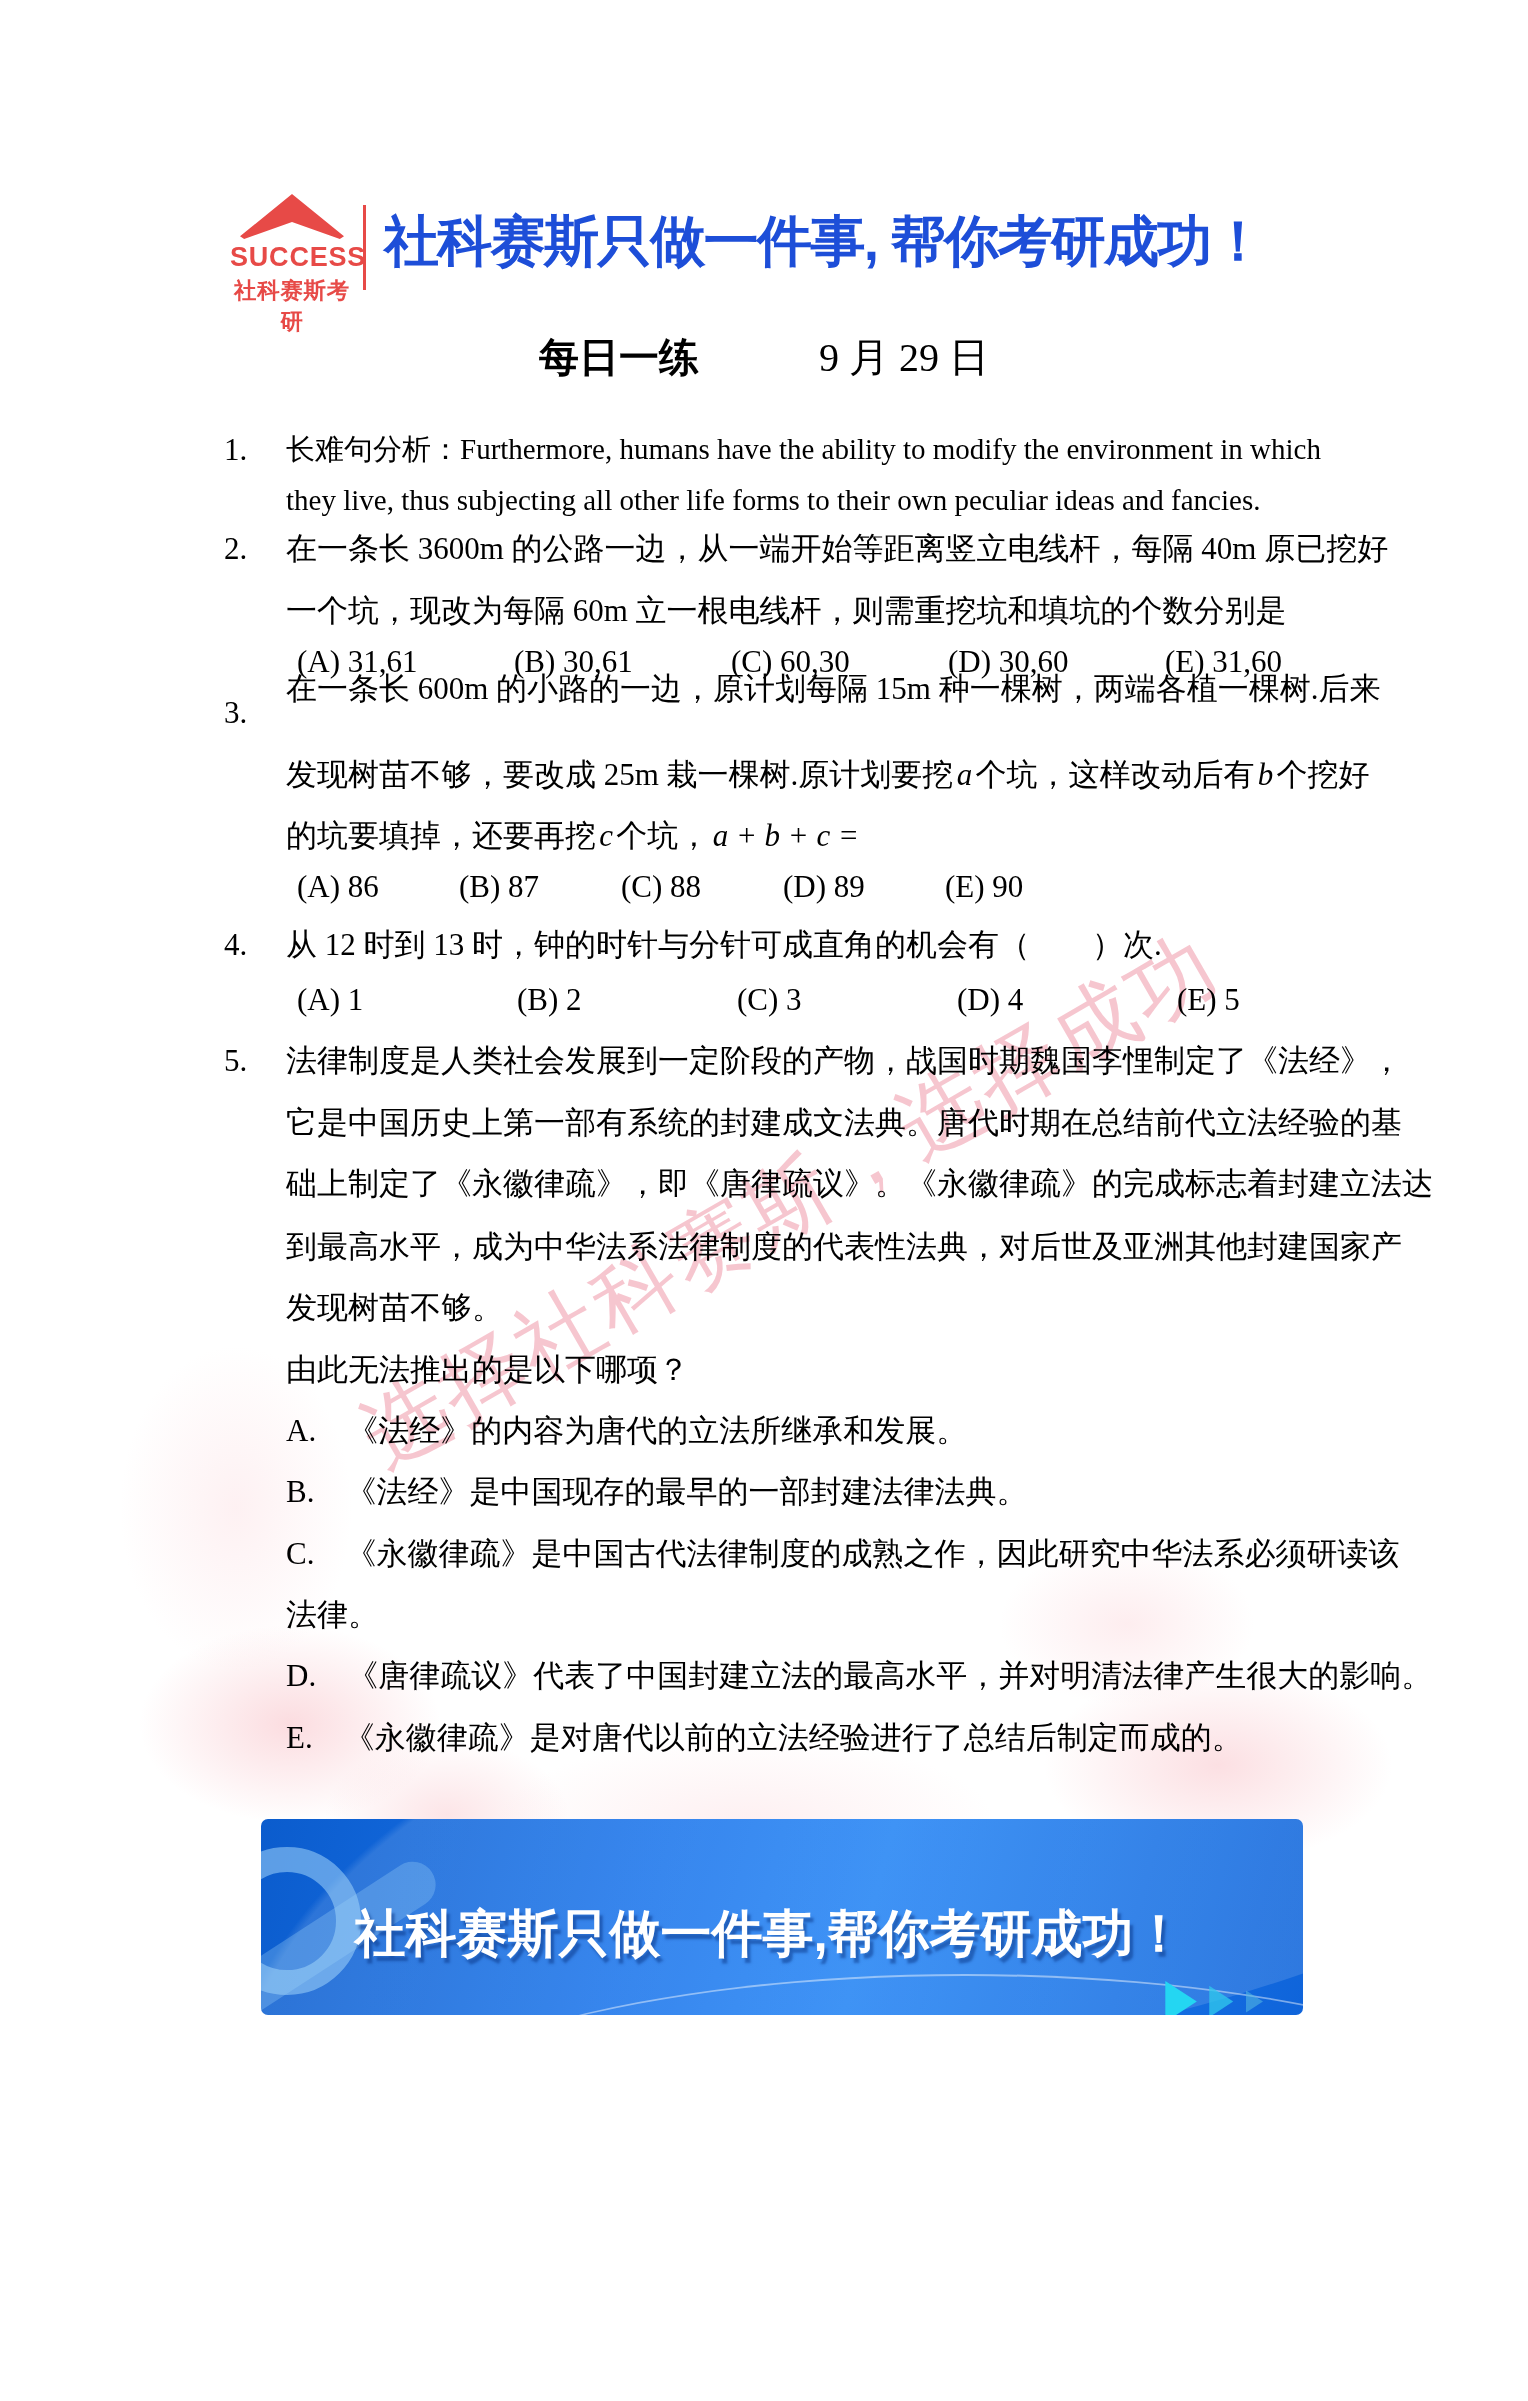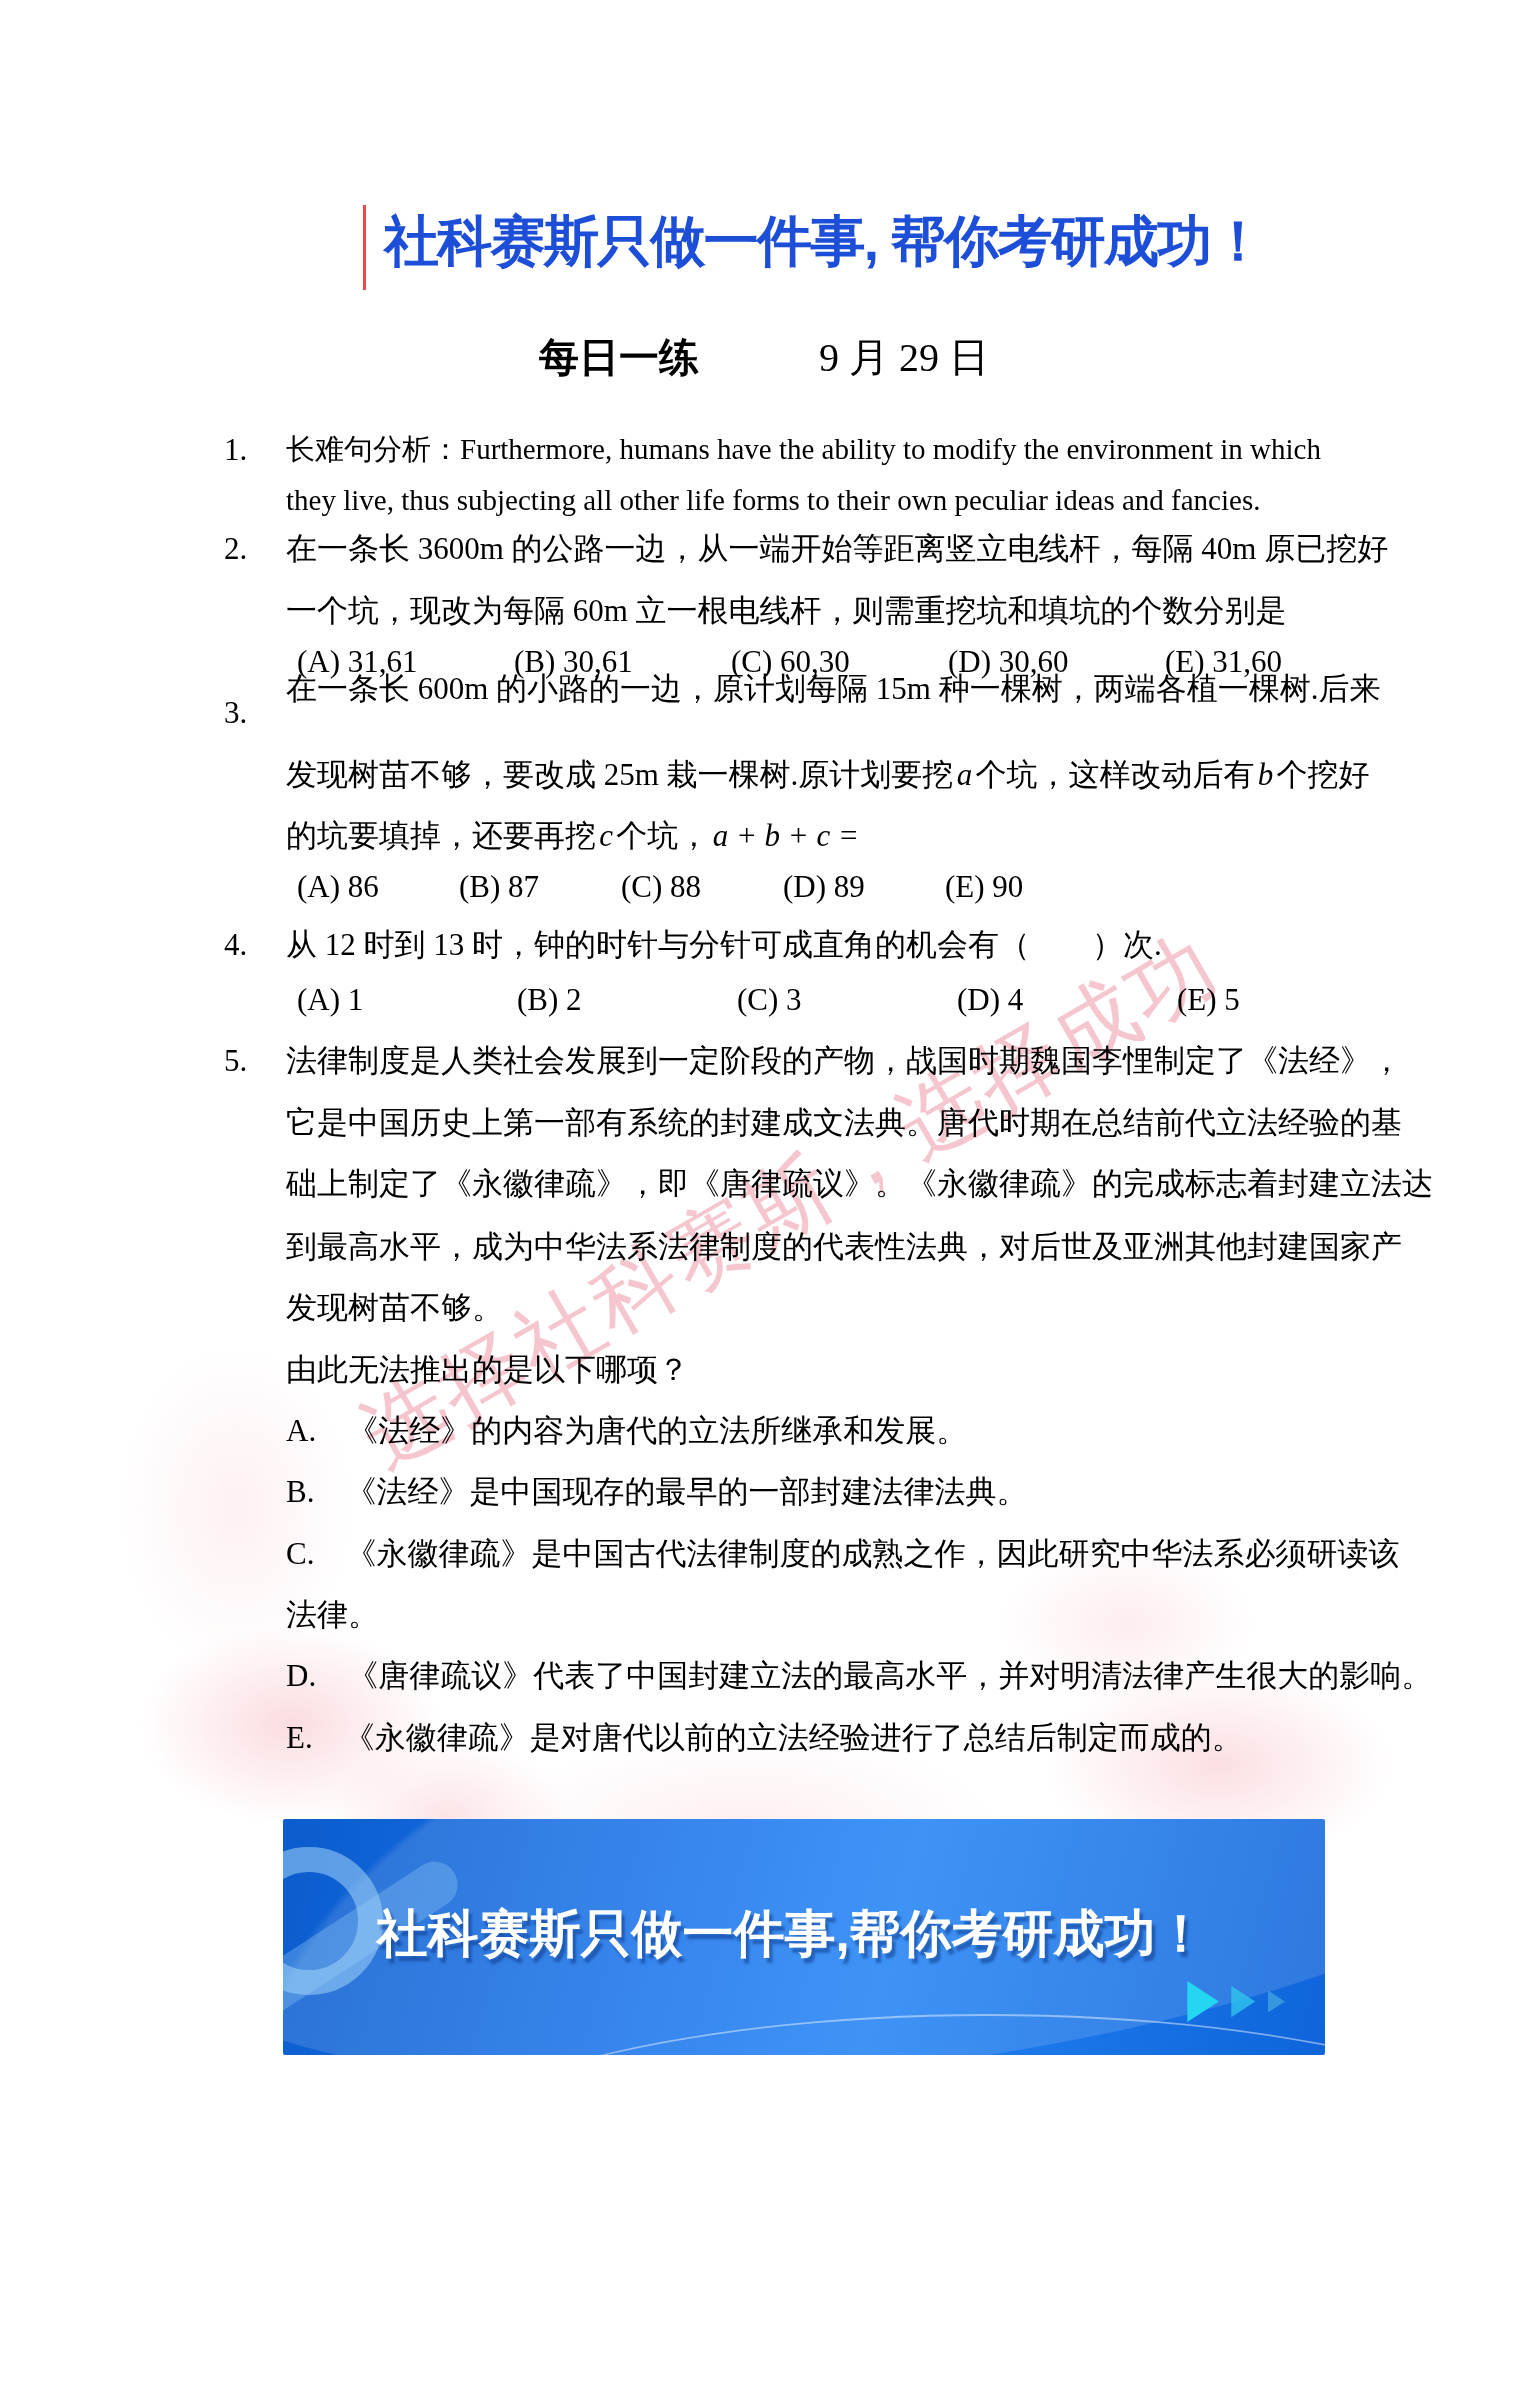--- a/index.html
+++ b/index.html
@@ -43,23 +43,23 @@
   .en{font-size:29px;}
   .opts{left:297px;}
   .opts span{display:inline-block;}
   .w262 span{width:217px;}
   .w196 span{width:162px;}
   .w266 span{width:220px;}
   .opts span:last-child{width:auto;font-family:Liberation Serif, serif;}
   .var{font-style:italic;padding:0 3.3px;}
 
   
-  .banner{position:absolute;left:261px;top:1819px;width:1042px;height:236px;z-index:3;
-          overflow:hidden;border-radius:2px;
-          background:linear-gradient(105deg,#0b5ccd 0%,#1a75ec 38%,#2283f4 58%,#0f64da 100%);margin-left:22px;}
+  .banner{position:absolute;left:261px;top:1819px;width:1042px;height:196px;z-index:3;
+          overflow:hidden;border-radius:7px;
+          background:linear-gradient(105deg,#0b5ccd 0%,#1a75ec 38%,#2283f4 58%,#0f64da 100%);}
   .swoosh{position:absolute;left:-149px;top:-215px;width:1492px;height:464px;border-radius:50%;
           background:radial-gradient(ellipse at 50% 100%, rgba(255,255,255,0.13), rgba(255,255,255,0.13) 62%, transparent 63%);
           transform:rotate(-7deg);}
   .arc{position:absolute;left:116px;bottom:-292px;width:1177px;height:331px;border-radius:50%;
        border-top:2.5px solid rgba(255,255,255,0.45);}
   .ring{position:absolute;left:-48px;top:28px;width:98px;height:98px;border-radius:50%;
         border:25px solid rgba(160,212,250,0.55);}
   .ring-band{position:absolute;left:-58px;top:98px;width:249px;height:46px;
         background:rgba(160,212,250,0.30);transform:rotate(-33deg);border-radius:23px;}
   .banner-text{position:absolute;left:0;right:25px;top:81px;text-align:center;
@@ -73,20 +73,25 @@
   .arr3{width:17.4px;height:22.4px;background:rgba(88,188,226,0.55);}
 </style>
 </head>
 <body>
 
 <div id="page">
 
   <div class="pink-texture"></div>
   <div class="watermark">选择社科赛斯，选择成功</div>
 
+  <div class="logo">
+    <div class="roof"></div>
+    <div class="brand">SUCCESS</div>
+    <div class="brand-sub">社科赛斯考研</div>
+  </div>
   <div class="logo-divider"></div>
   <div class="slogan">社科赛斯只做一件事, 帮你考研成功！</div>
 
   <div class="doc-title">
     <span class="t1">每日一练</span><span class="t2">9 月 29 日</span>
   </div>
 
   <div class="num" style="top:431px">1.</div>
   <div class="ln en" style="top:431px">长难句分析：Furthermore, humans have the ability to modify the environment in which</div>
   <div class="ln en" style="top:482px">they live, thus subjecting all other life forms to their own peculiar ideas and fancies.</div>

